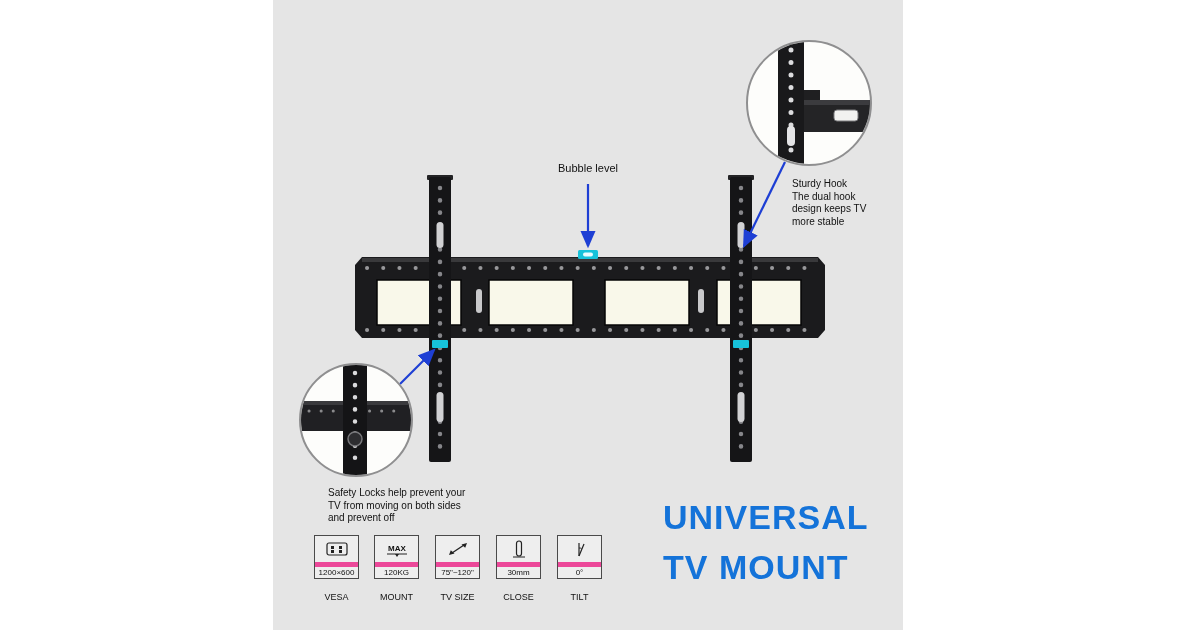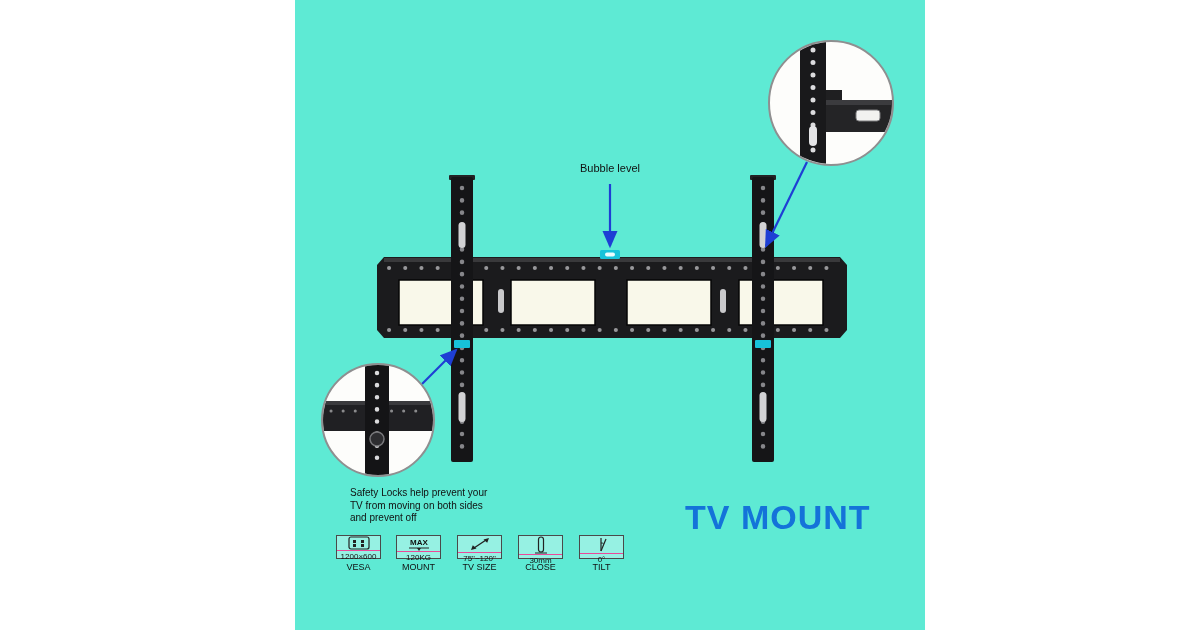--- a/index.html
+++ b/index.html
@@ -1,36 +1,36 @@
 <!DOCTYPE html>
 <html><head>
 <meta charset="utf-8">
 <style>
   html,body{margin:0;padding:0;}
   body{
     width:1200px;height:630px;position:relative;overflow:hidden;
     background:#ffffff;color:#111;
     font-family:"Liberation Sans", sans-serif;
   }
-  .stage{position:absolute;left:295px;top:0;width:630px;height:630px;background:#5eead4;}
+  .stage{position:absolute;left:273px;top:0;width:630px;height:630px;background:#e5e5e5;}
   .abs{position:absolute;}
   .mount-svg{position:absolute;left:0;top:0;}
   .inset{position:absolute;border-radius:50%;background:#fdfdfb;border:2px solid #8f8f90;overflow:hidden;box-sizing:border-box;}
   .inset-hook{left:473px;top:40px;width:126px;height:126px;}
   .inset-lock{left:26px;top:363px;width:114px;height:114px;}
   .bubble-label{left:255px;top:162px;width:120px;text-align:center;font-size:11px;}
   .note{font-size:10px;line-height:12.5px;}
   .hook-text{left:519px;top:178px;width:120px;}
   .lock-text{left:33px;top:487px;width:160px;margin-left:22px;}
   .title{left:390px;top:492px;font-weight:bold;color:#1473d9;font-size:34px;letter-spacing:1px;line-height:50px;white-space:nowrap;}
   .spec{top:535px;width:45px;text-align:center;}
-  .spec-box{border:1px solid #4a4a4a;height:24px;display:flex;flex-direction:column;background:rgba(255,255,255,0.35);box-sizing:border-box;}
+  .spec-box{border:1px solid #4a4a4a;height:44px;display:flex;flex-direction:column;background:rgba(255,255,255,0.35);box-sizing:border-box;}
   .spec-icon{flex:1;display:flex;align-items:center;justify-content:center;}
-  .spec-value{border-top:1px solid #ec4899;font-size:8px;line-height:11px;height:11px;}
-  .spec-label{font-size:9px;margin-top:3px;}
+  .spec-value{border-top:5px solid #ec4899;font-size:8px;line-height:11px;height:11px;}
+  .spec-label{font-size:9px;margin-top:13px;}
 </style>
 </head>
 <body>
 
 <div class="stage">
 
   <svg class="mount-svg" width="630" height="630" viewBox="0 0 630 630">
     <defs>
       <marker id="ah" markerWidth="9" markerHeight="8" refX="7" refY="3.5" orient="auto">
         <path d="M0,0 L8,3.5 L0,7 Z" fill="#1e3fd4"></path>
@@ -106,20 +106,26 @@
       <g>
         <rect x="42" y="0" width="24" height="110" fill="#141416"></rect>
         <line x1="54" y1="8" x2="54" y2="104" stroke="#dadadc" stroke-width="4.5" stroke-dasharray="0.1 12" stroke-linecap="round"></line>
         <circle cx="54" cy="74" r="7" fill="#2d2d30" stroke="#77777a" stroke-width="1.5"></circle>
       </g>
     </svg>
   </div>
 
   <div class="abs bubble-label">Bubble level</div>
 
+  <div class="abs note hook-text">
+    <div>Sturdy Hook</div>
+    <div>The dual hook</div>
+    <div>design keeps TV</div>
+    <div>more stable</div>
+  </div>
 
   <div class="abs note lock-text">
     <div>Safety Locks help prevent your</div>
     <div>TV from moving on both sides</div>
     <div>and prevent off</div>
   </div>
 
   <div class="abs spec" style="left:41px">
     <div class="spec-box">
       <div class="spec-icon">
@@ -185,16 +191,17 @@
           <line x1="7" y1="15" x2="12" y2="3" stroke="#222" stroke-width="1.2"></line>
           <path d="M7,7 A6,6 0 0 1 9.5,7.4" fill="none" stroke="#222" stroke-width="1"></path>
         </svg>
       </div>
       <div class="spec-value">0°</div>
     </div>
     <div class="spec-label">TILT</div>
   </div>
 
   <div class="abs title">
+    <div>UNIVERSAL</div>
     <div>TV MOUNT</div>
   </div>
 
 </div>
 
 </body></html>

